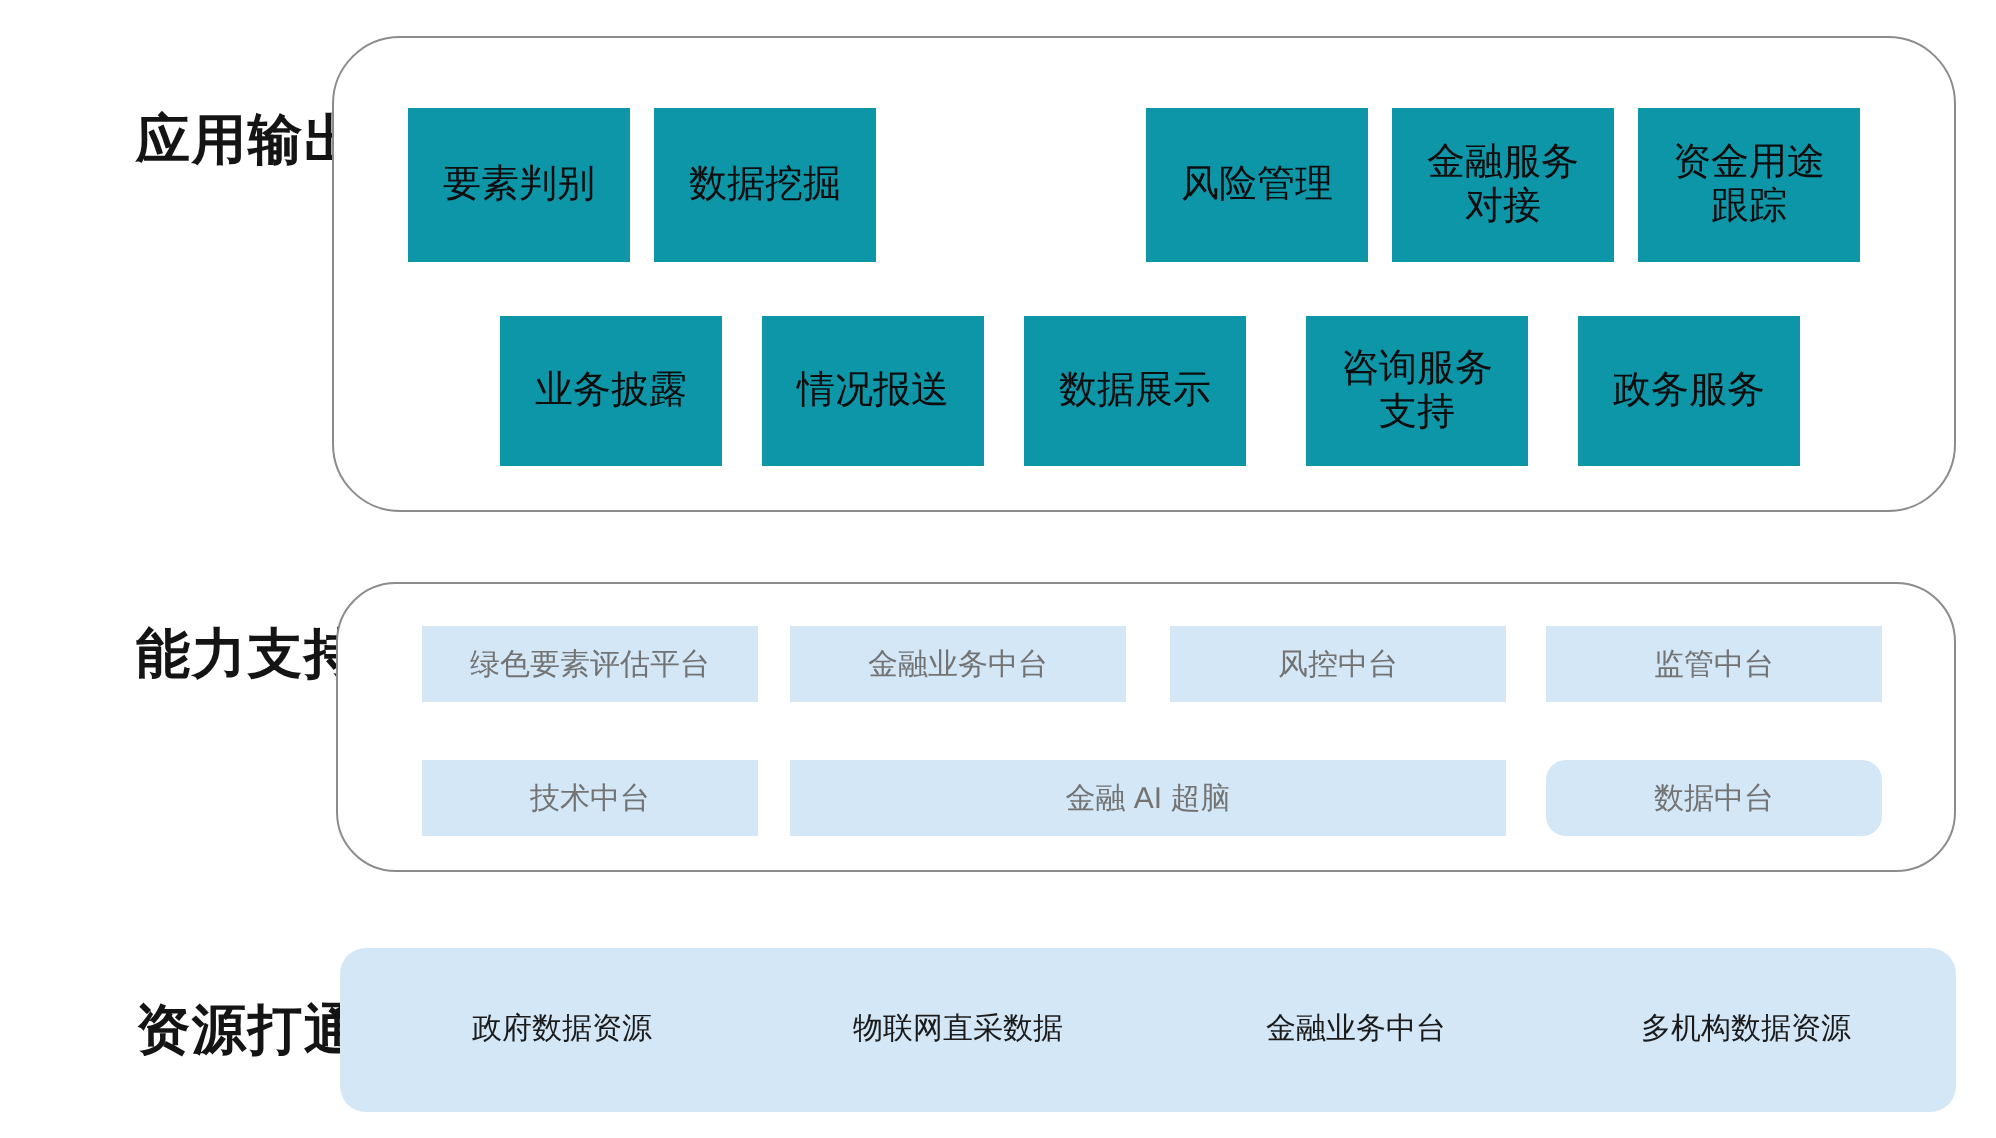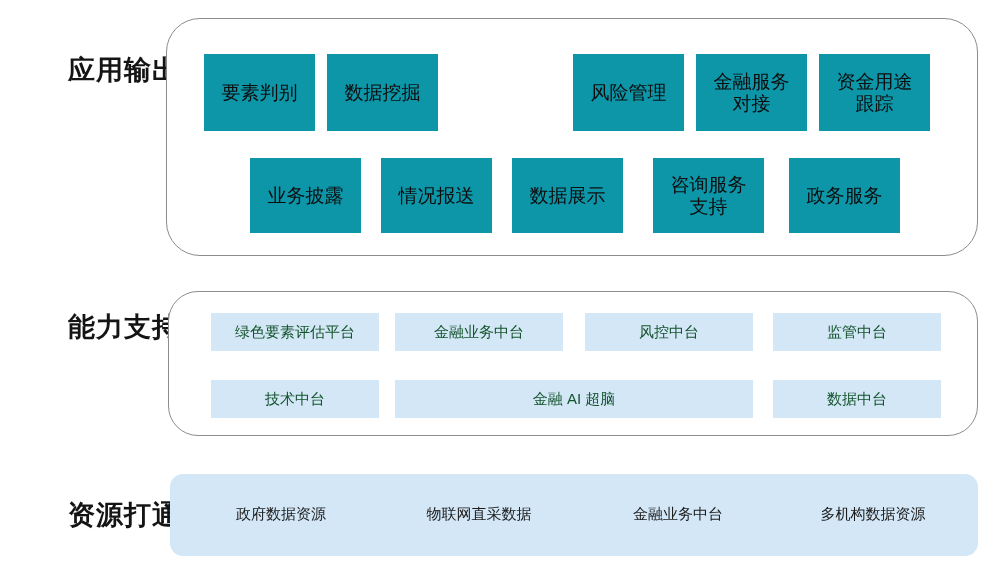--- a/index.html
+++ b/index.html
@@ -64,21 +64,21 @@
     justify-content: center;
     text-align: center;
     box-sizing: border-box;
     white-space: pre-line;
   }
 
   
   .chip-blue {
     position: absolute;
     background: #d3e7f7;
-    color: #14532d;
+    color: #737373;
     font-size: 15px;
     display: flex;
     align-items: center;
     justify-content: center;
     text-align: center;
     box-sizing: border-box;
   }
 
   
   .res-item {
@@ -120,21 +120,21 @@
 
   <div class="panel-outline" style="left:168px; top:291px; width:810px; height:145px; border-radius:30px;"></div>
 
   <div class="chip-blue" style="left:211px; top:313px; width:168px; height:38px;">绿色要素评估平台</div>
   <div class="chip-blue" style="left:395px; top:313px; width:168px; height:38px;">金融业务中台</div>
   <div class="chip-blue" style="left:585px; top:313px; width:168px; height:38px;">风控中台</div>
   <div class="chip-blue" style="left:773px; top:313px; width:168px; height:38px;">监管中台</div>
 
   <div class="chip-blue" style="left:211px; top:380px; width:168px; height:38px;">技术中台</div>
   <div class="chip-blue" style="left:395px; top:380px; width:358px; height:38px;">金融 AI 超脑</div>
-  <div class="chip-blue" style="left:773px; top:380px; width:168px; height:38px;">数据中台</div>
+  <div class="chip-blue" style="left:773px; top:380px; width:168px; height:38px;border-radius:10px;">数据中台</div>
 
   <div class="row-label" style="top:497px;">资源打通</div>
 
   <div class="panel-solid" style="left:170px; top:474px; width:808px; height:82px;"></div>
 
   <div class="res-item" style="left:186px; top:499px; width:190px; height:30px;">政府数据资源</div>
   <div class="res-item" style="left:384px; top:499px; width:190px; height:30px;">物联网直采数据</div>
   <div class="res-item" style="left:583px; top:499px; width:190px; height:30px;">金融业务中台</div>
   <div class="res-item" style="left:778px; top:499px; width:190px; height:30px;">多机构数据资源</div>
 

